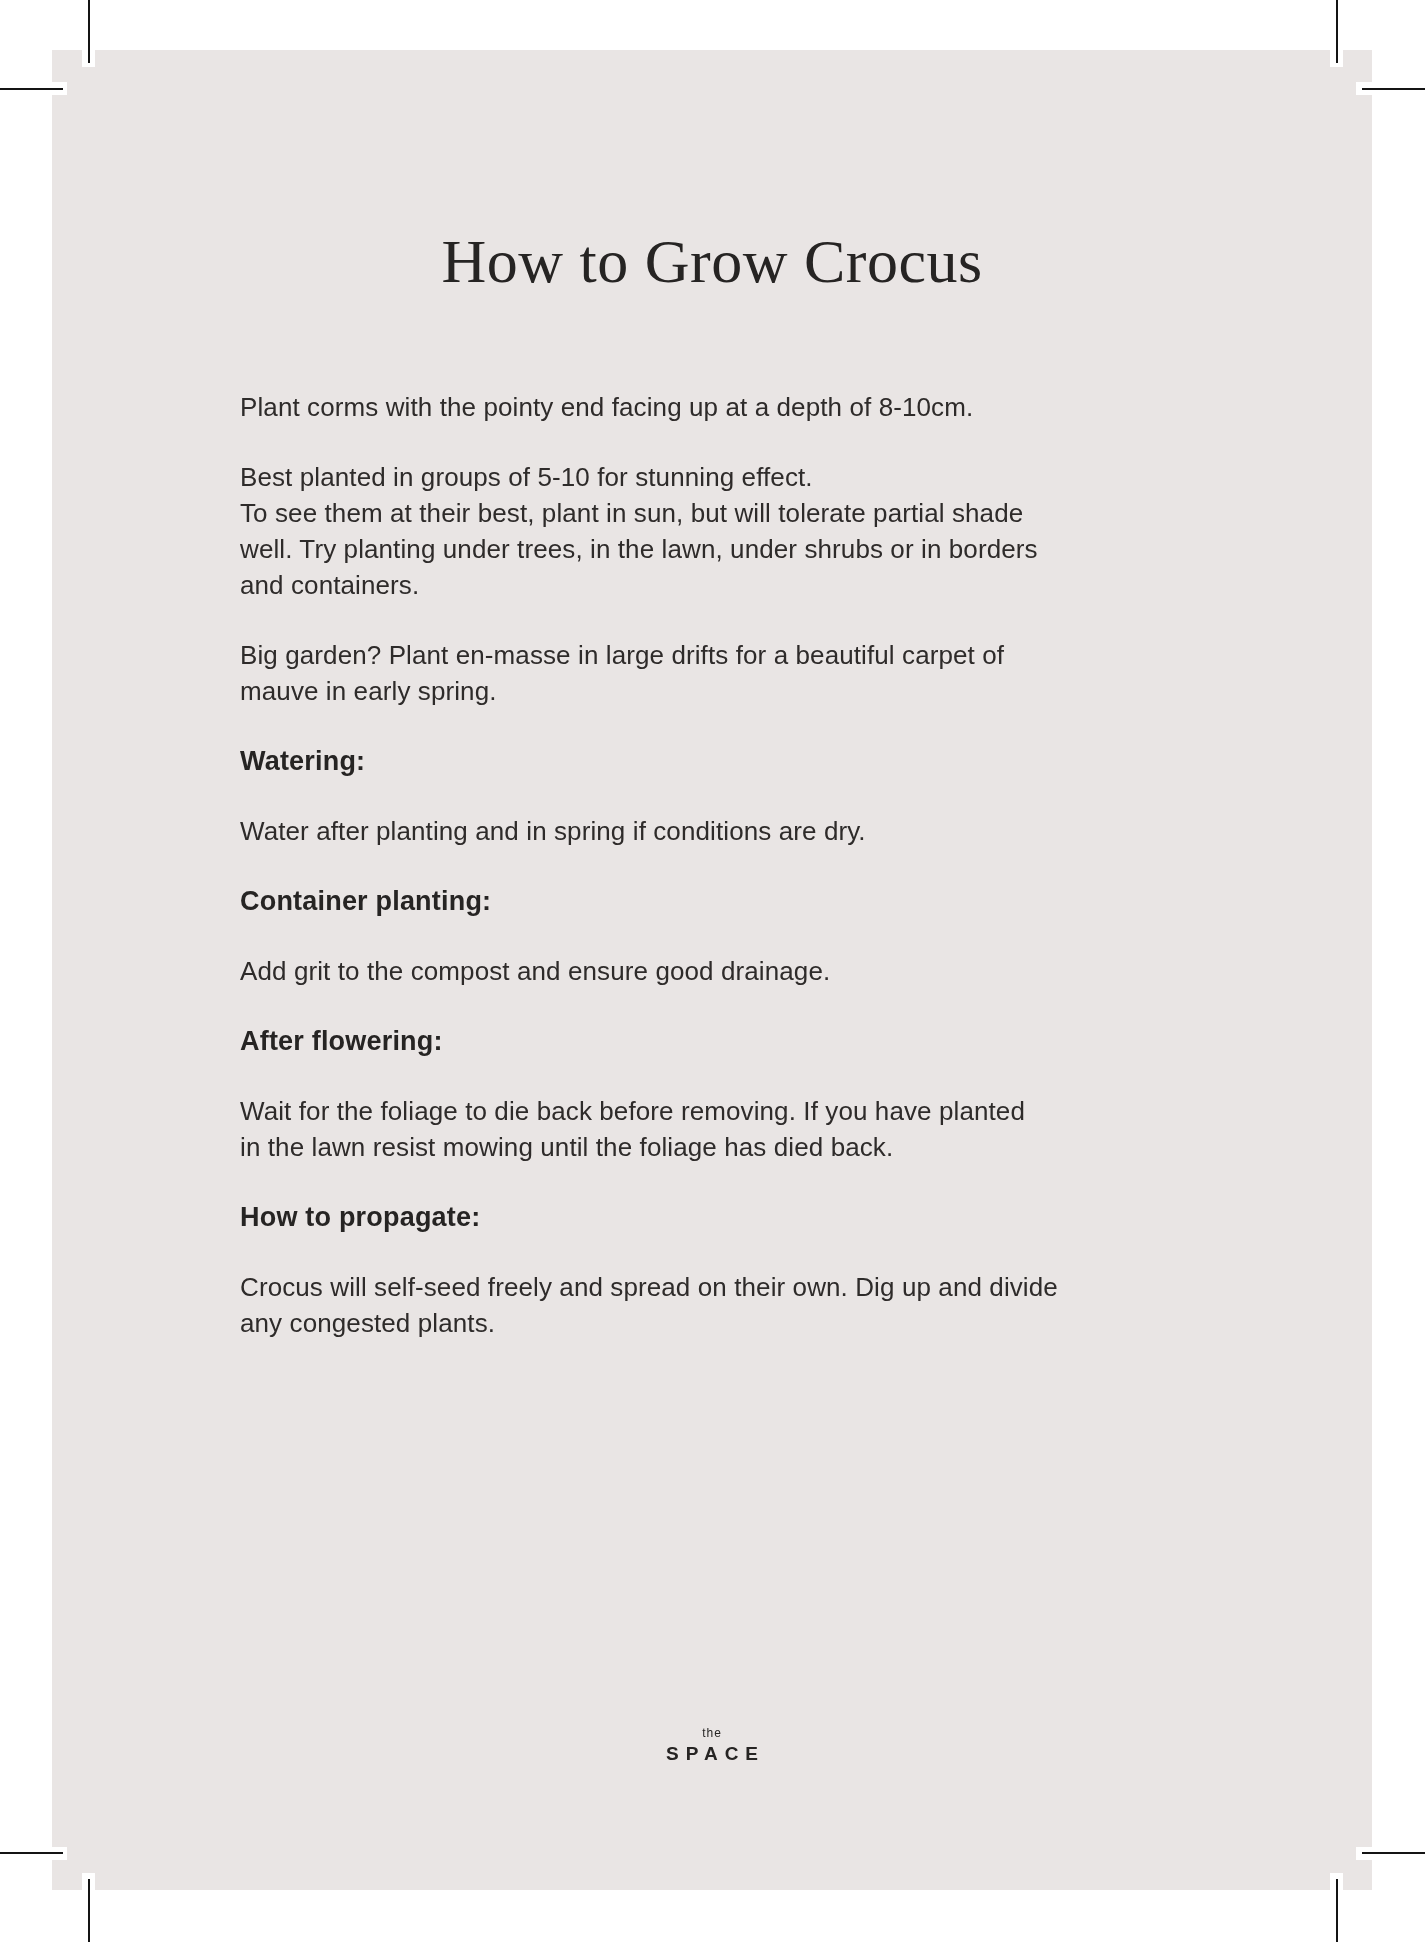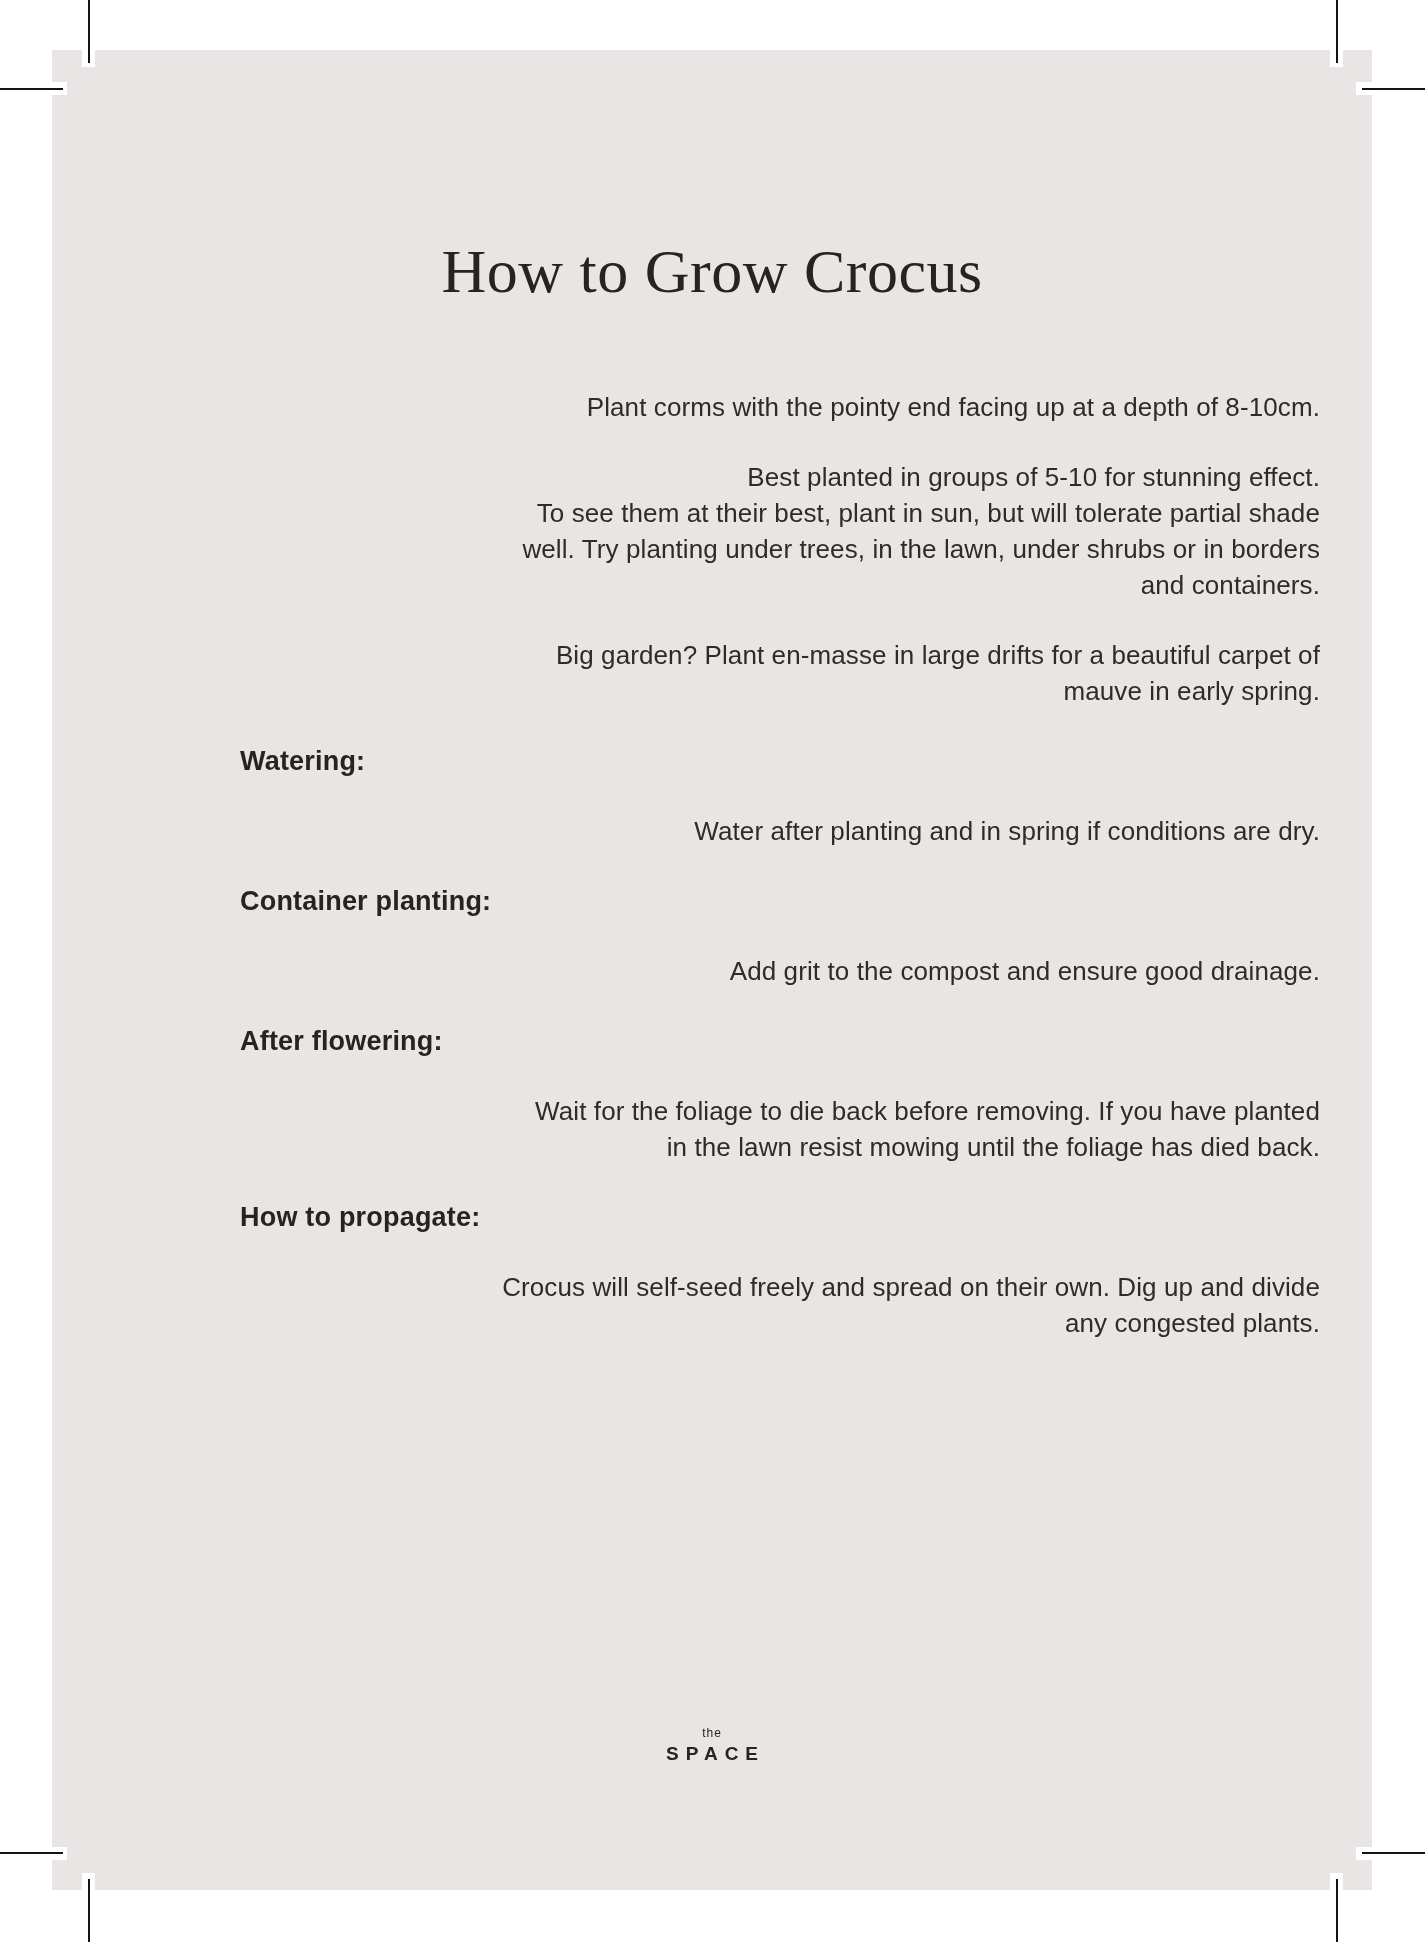--- a/index.html
+++ b/index.html
@@ -31,21 +31,21 @@
   }
   .mark{
     position:absolute;
     background:var(--crop);
     z-index:3;
   }
   .mark.v{width:2px;height:63px;}
   .mark.h{width:63px;height:2px;}
   .doc-title{
     position:absolute;
-    left:0; right:0; top:190px;
+    left:0; right:0; top:180px;
     text-align:center;
     font-family:"Liberation Serif", serif;
     font-weight:400;
     font-size:62px;
     line-height:62px;
     letter-spacing:0.5px;
     color:var(--heading);
   }
   .content{
     position:absolute;
@@ -61,21 +61,20 @@
     color:var(--heading);
     margin-bottom:34px;
   }
   .para{
     font-size:26px;
     font-weight:400;
     line-height:36px;
     letter-spacing:0.1px;
     white-space:pre-line;
     margin-bottom:34px;
-    text-align:right;
   }
   .logo{
     position:absolute;
     left:0; right:0; top:1676px;
     text-align:center;
     color:var(--heading);
   }
   .logo-the{
     display:block;
     font-size:12px;

